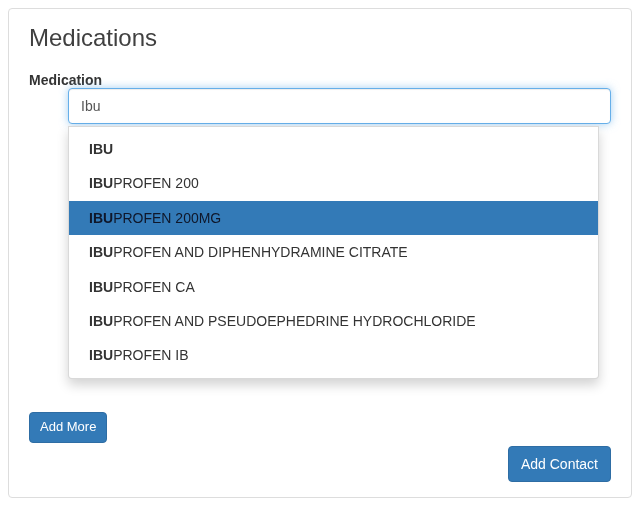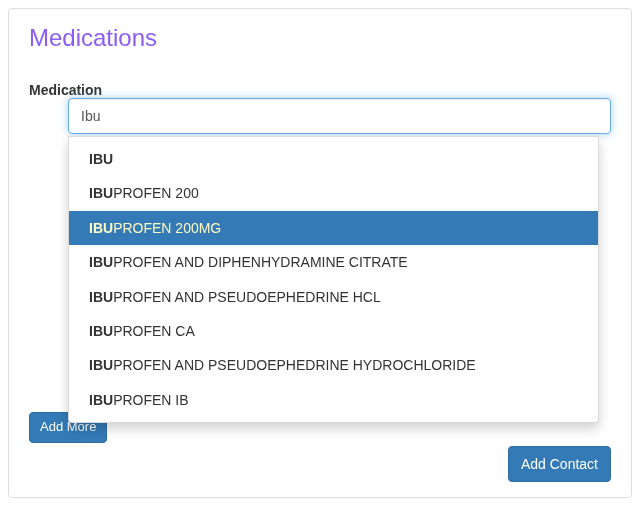--- a/index.html
+++ b/index.html
@@ -18,22 +18,22 @@
       border: 1px solid #ddd;
       border-radius: 4px;
       padding: 15px 20px 15px 20px;
       background: #fff;
       position: relative;
       height: 490px;
     }
     .panel-title {
       font-size: 24px;
       font-weight: 500;
-      color: #8b5cf6;
-      margin-bottom: 30px;
+      color: #404040;
+      margin-bottom: 20px;
     }
     .field-label {
       font-size: 14px;
       font-weight: 700;
       color: #333;
       display: block;
       margin-bottom: 0;
     }
     .input-wrap {
       position: relative;
@@ -68,21 +68,21 @@
       display: block;
       padding: 6px 20px;
       font-size: 14px;
       color: #333;
       cursor: pointer;
       white-space: nowrap;
       line-height: 1.6;
     }
     .dropdown-item.active {
       background: #337ab7;
-      color: #fef9c3;
+      color: #0f172a;
     }
     .btn {
       display: inline-block;
       padding: 7px 12px;
       font-size: 14px;
       font-weight: 400;
       line-height: 1.42857143;
       text-align: center;
       color: #fff;
       background: #337ab7;
@@ -115,21 +115,20 @@
   <label class="field-label">Medication</label>
 
   <div class="input-wrap">
     <input type="text" class="text-input" value="Ibu" style="">
 
     <div class="dropdown" id="dropdown">
         <div class="dropdown-item"><strong>IBU</strong><span></span></div>
         <div class="dropdown-item"><strong>IBU</strong><span>PROFEN 200</span></div>
         <div class="dropdown-item active"><strong>IBU</strong><span>PROFEN 200MG</span></div>
         <div class="dropdown-item"><strong>IBU</strong><span>PROFEN AND DIPHENHYDRAMINE CITRATE</span></div>
-        <div class="dropdown-item"><strong>IBU</strong><span>PROFEN AND PSEUDOEPHEDRINE HCL</span></div>
         <div class="dropdown-item"><strong>IBU</strong><span>PROFEN CA</span></div>
         <div class="dropdown-item"><strong>IBU</strong><span>PROFEN AND PSEUDOEPHEDRINE HYDROCHLORIDE</span></div>
         <div class="dropdown-item"><strong>IBU</strong><span>PROFEN IB</span></div>
       </div>
   </div>
 
   <div class="add-more-wrap">
     <button class="btn btn-sm">Add More</button>
   </div>
 

